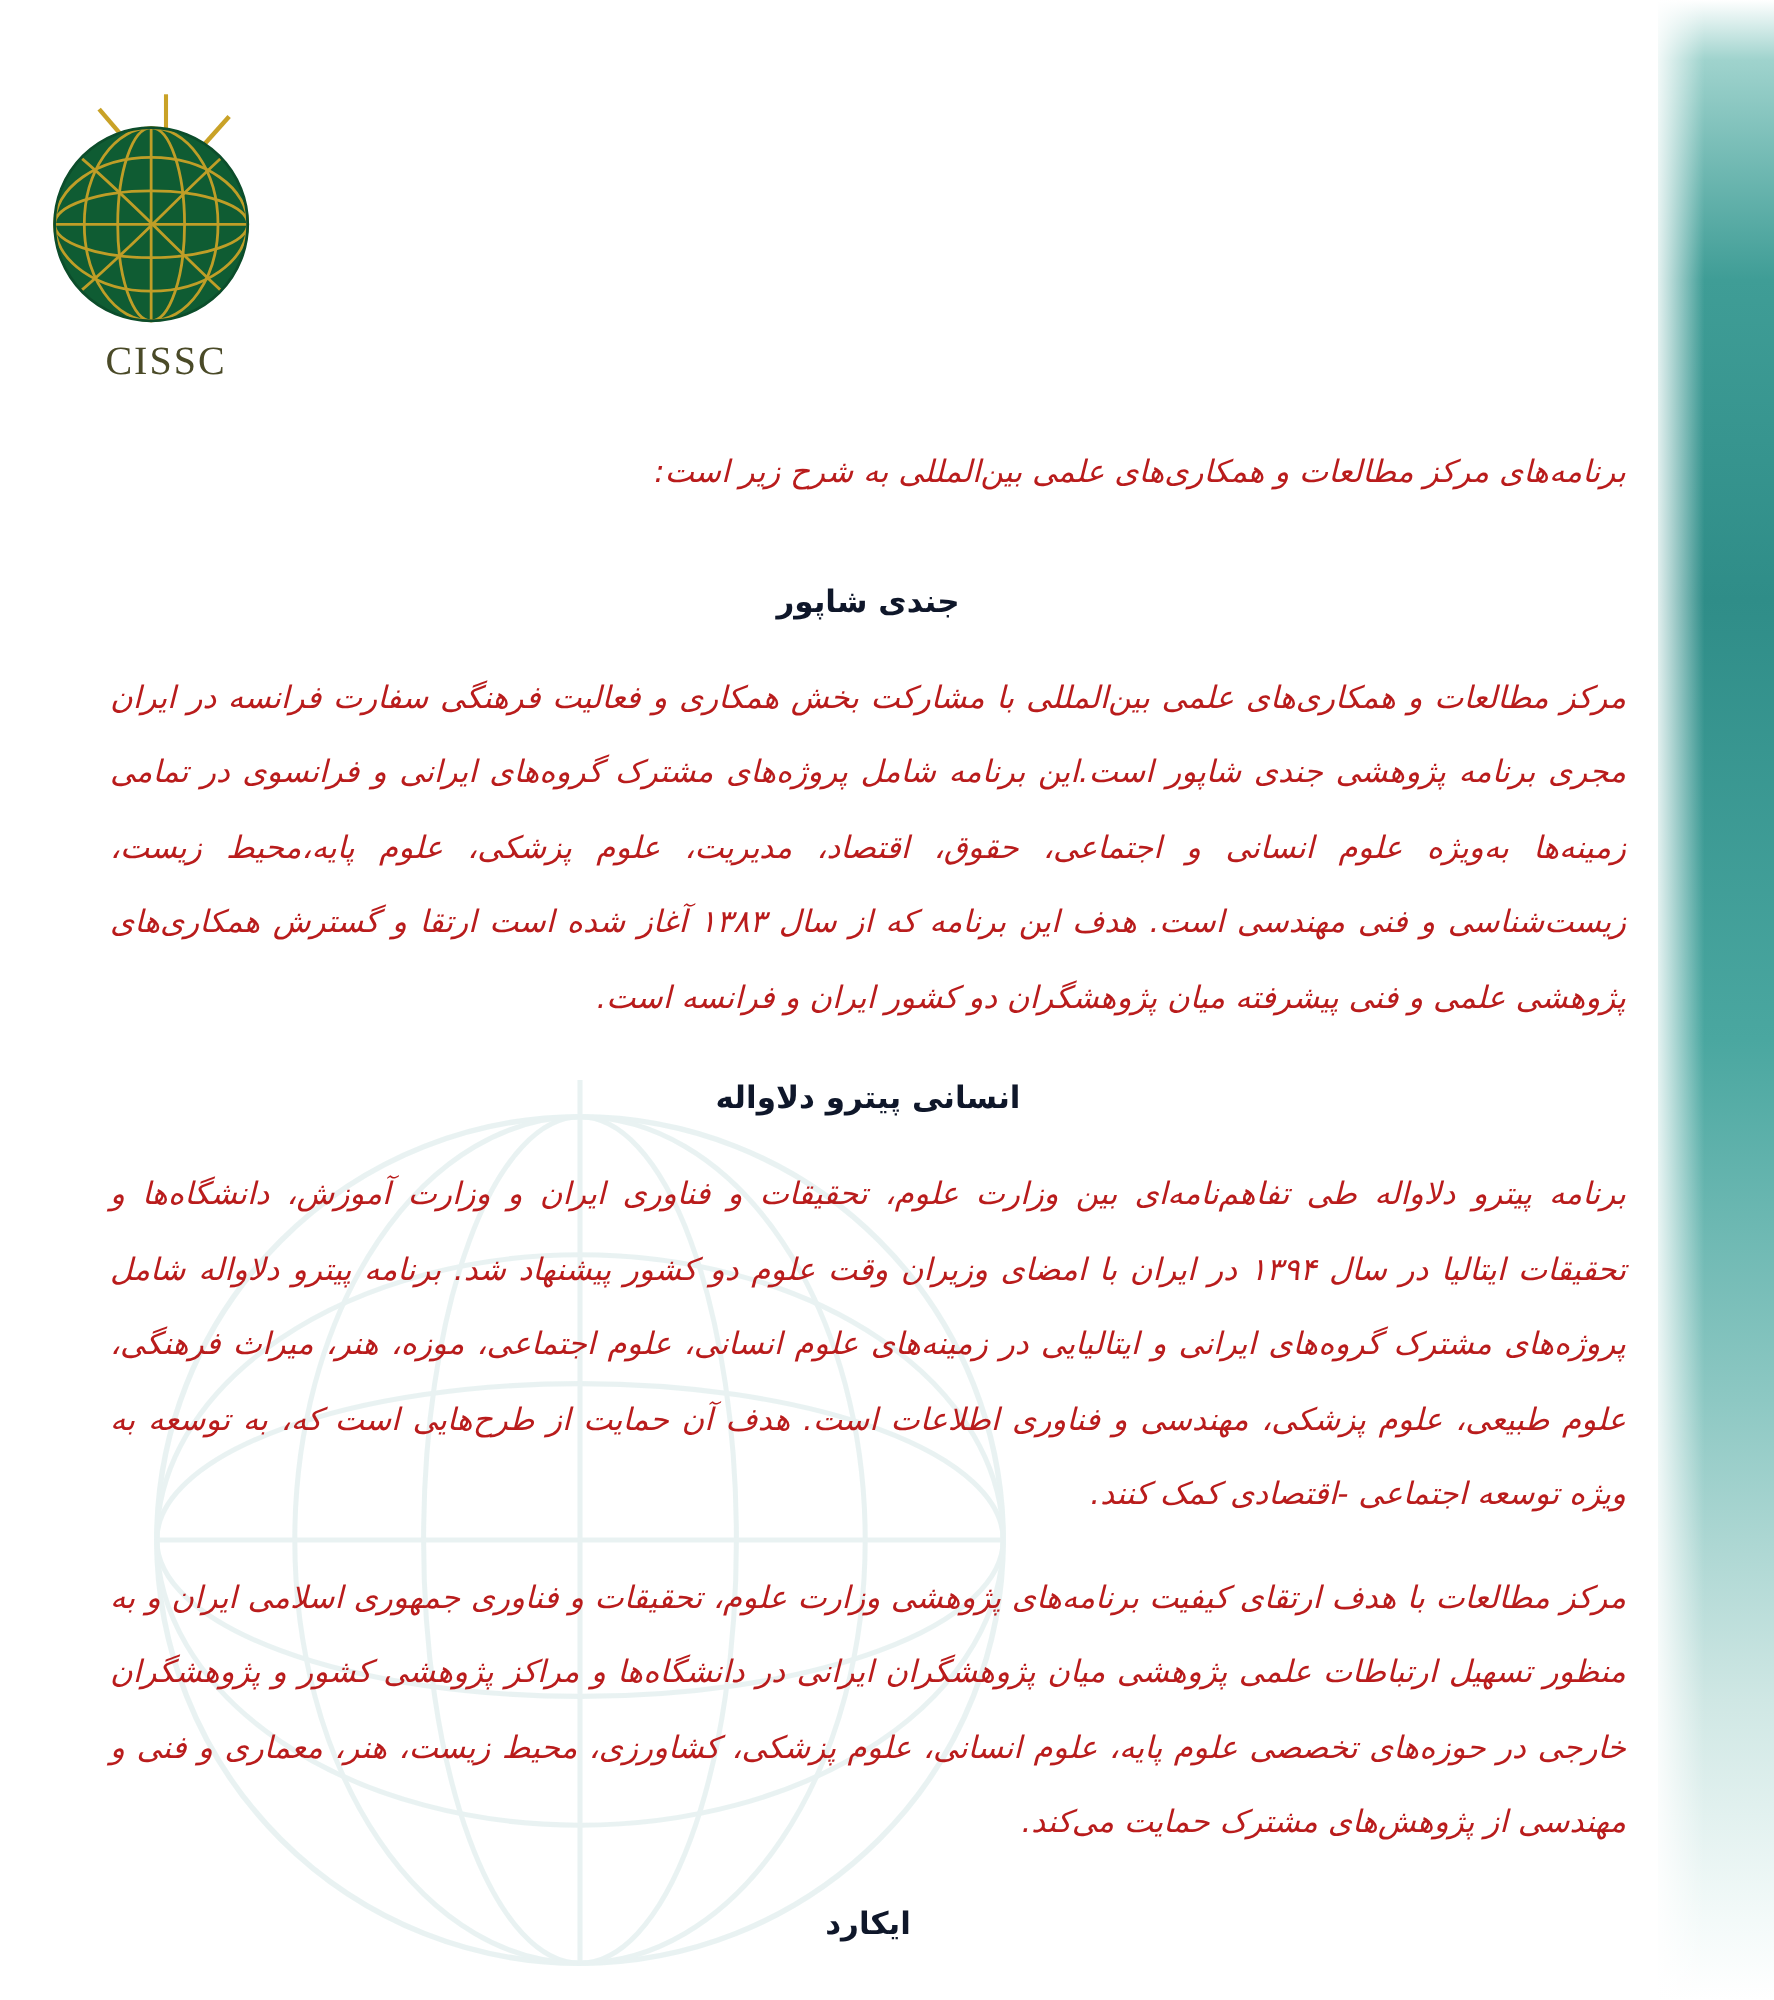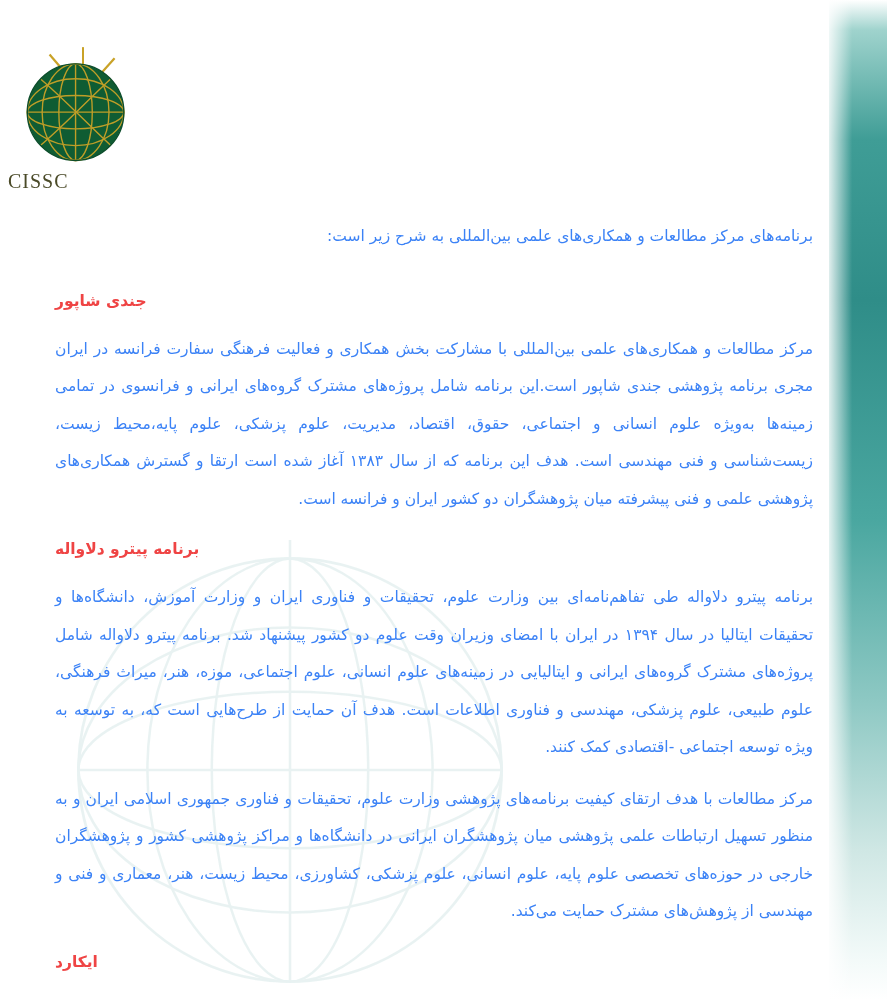--- a/index.html
+++ b/index.html
@@ -53,21 +53,21 @@
     opacity: 0.10;
     pointer-events: none;
   }
 
   
   .logo-block {
     position: absolute;
     left: 8px;
     top: 36px;
     width: 150px;
-    text-align: left;
+    text-align: center;
   }
   .logo-mark {
     width: 130px;
     height: 130px;
     margin: 0 auto;
     display: block;
   }
   .logo-text {
     font-family: "Liberation Serif", serif;
     font-size: 20px;
@@ -83,33 +83,34 @@
     top: 218px;
     right: 74px;
     width: 758px;
     direction: rtl;
     text-align: justify;
   }
   .para {
     font-size: 15.5px;
     line-height: 2.42;
     margin: 0 0 14px 0;
-    color: #3b82f6;
+    color: #b91c1c;
     text-align: justify;
     text-justify: inter-word;
+    font-style: italic;
   }
   .para.lead {
     margin-bottom: 30px;
   }
   .heading {
     font-size: 15.5px;
     line-height: 2.0;
     margin: 0 0 14px 0;
-    color: #ef4444;
-    text-align: left;
+    color: #0f172a;
+    text-align: center;
   }
   .heading.sp {
     margin-top: 16px;
   }
 </style>
 </head>
 <body>
 
 <div class="edge-bar">
   <div class="edge-bar-inner"></div>
@@ -150,20 +151,20 @@
   <div class="logo-text">CISSC</div>
 </div>
 
 <div class="doc">
 
   <p class="para lead">برنامه‌های مرکز مطالعات و همکاری‌های علمی بین‌المللی به شرح زیر است:</p>
 
   <h2 class="heading">جندی شاپور</h2>
   <p class="para">مرکز مطالعات و همکاری‌های علمی بین‌المللی با مشارکت بخش همکاری و فعالیت فرهنگی سفارت فرانسه در ایران مجری برنامه پژوهشی جندی شاپور است.این برنامه شامل پروژه‌های مشترک گروه‌های ایرانی و فرانسوی در تمامی زمینه‌ها به‌ویژه علوم انسانی و اجتماعی، حقوق، اقتصاد، مدیریت، علوم پزشکی، علوم پایه،محیط زیست، زیست‌شناسی و فنی مهندسی است. هدف این برنامه که از سال ۱۳۸۳ آغاز شده است ارتقا و گسترش همکاری‌های پژوهشی علمی و فنی پیشرفته میان پژوهشگران دو کشور ایران و فرانسه است.</p>
 
-  <h2 class="heading sp">برنامه پیترو دلاواله</h2>
+  <h2 class="heading sp">انسانی پیترو دلاواله</h2>
   <p class="para">برنامه پیترو دلاواله طی تفاهم‌نامه‌ای بین وزارت علوم، تحقیقات و فناوری ایران و وزارت آموزش، دانشگاه‌ها و تحقیقات ایتالیا در سال ۱۳۹۴ در ایران با امضای وزیران وقت علوم دو کشور پیشنهاد شد. برنامه پیترو دلاواله شامل پروژه‌های مشترک گروه‌های ایرانی و ایتالیایی در زمینه‌های علوم انسانی، علوم اجتماعی، موزه، هنر، میراث فرهنگی، علوم طبیعی، علوم پزشکی، مهندسی و فناوری اطلاعات است. هدف آن حمایت از طرح‌هایی است که، به توسعه به ویژه توسعه اجتماعی -اقتصادی کمک کنند.</p>
 
   <p class="para">مرکز مطالعات با هدف ارتقای کیفیت برنامه‌های پژوهشی وزارت علوم، تحقیقات و فناوری جمهوری اسلامی ایران و به منظور تسهیل ارتباطات علمی پژوهشی میان پژوهشگران ایرانی در دانشگاه‌ها و مراکز پژوهشی کشور و پژوهشگران خارجی در حوزه‌های تخصصی علوم پایه، علوم انسانی، علوم پزشکی، کشاورزی، محیط زیست، هنر، معماری و فنی و مهندسی از پژوهش‌های مشترک حمایت می‌کند.</p>
 
   <h2 class="heading sp">ایکارد</h2>
 
 </div>
 
 </body></html>

